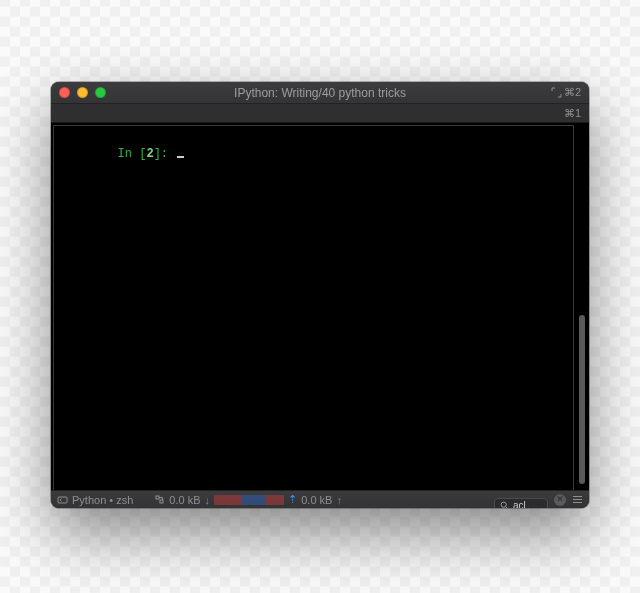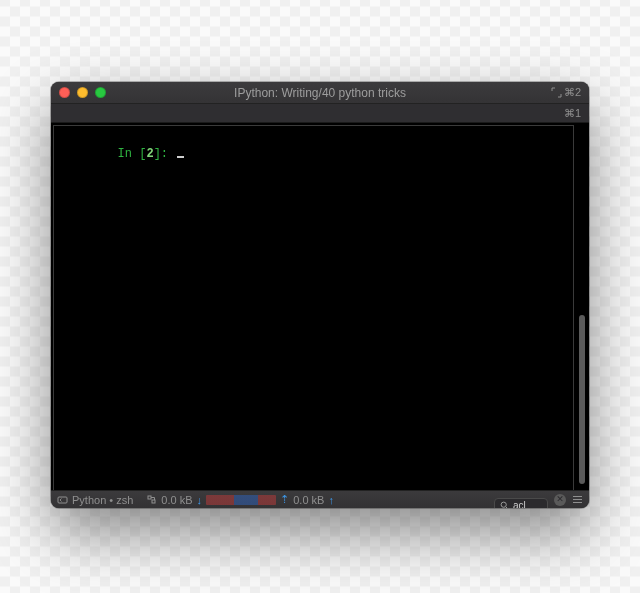--- a/index.html
+++ b/index.html
@@ -80,21 +80,21 @@
     }
     .scroll-thumb {
       position: absolute; right: 2px; width: 6px; top: 190px; bottom: 6px;
       background: #5a5a5a; border-radius: 3px;
     }
     .statusbar {
       height: 18px; background: linear-gradient(#3b3a3c,#333234);
       border-top: 1px solid #222;
       display: flex; align-items: center;
       font-size: 11px; color: #8f8f8f;
-      padding: 0 6px; gap: 13px;
+      padding: 0 6px; gap: 21px;
     }
     .sb-left { display: flex; align-items: center; gap: 4px; }
     .sb-center { flex: 1; display: flex; align-items: center; justify-content: flex-start; gap: 4px; }
     .sb-right { display: flex; align-items: center; gap: 6px; }
     .arrow   { font-family: inherit; }
     .down    { color: #3d97e8; }
     .up      { color: #3d97e8; }
     .spark   {
       width: 70px; height: 10px; display: inline-block;
       background: linear-gradient(90deg, #b33a3a 0 40%, #2f5fb1 40% 75%, #b33a3a 75% 100%);

